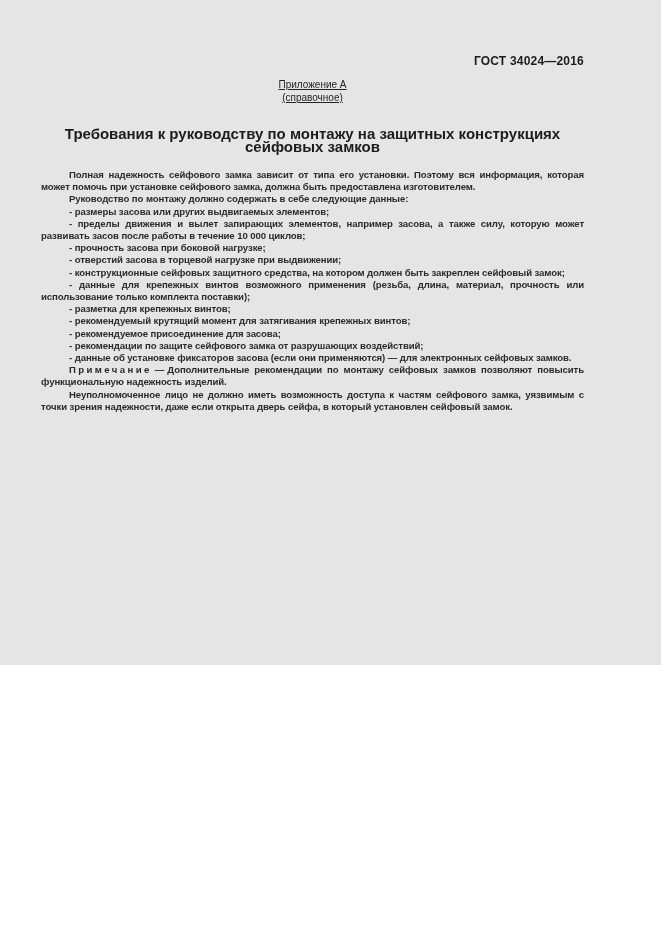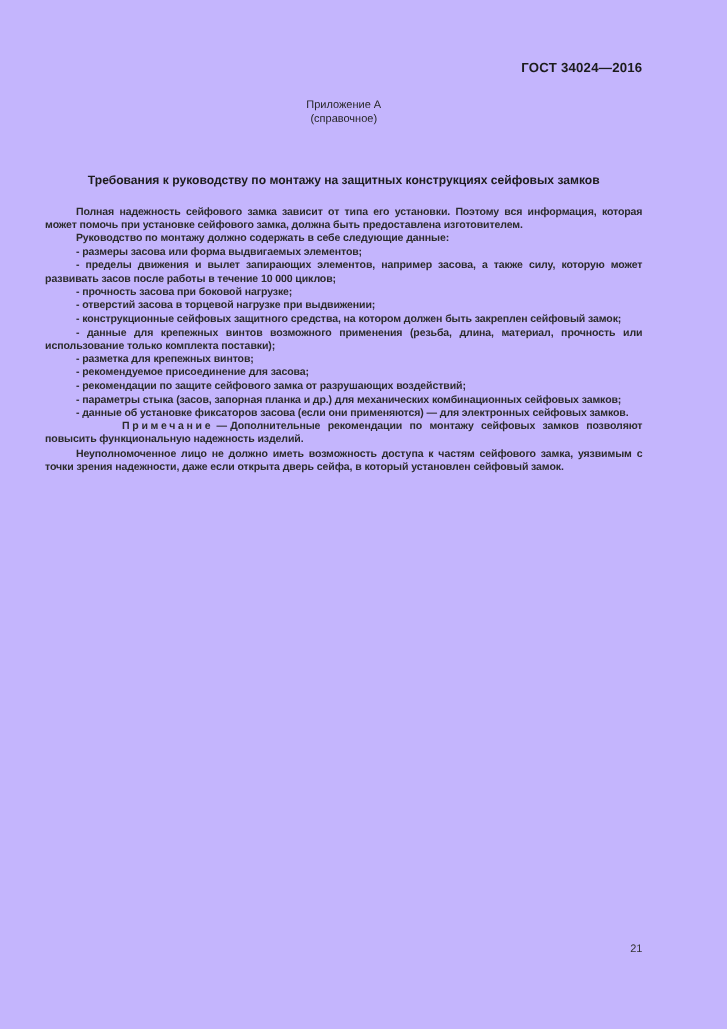--- a/index.html
+++ b/index.html
@@ -1,49 +1,50 @@
 <!DOCTYPE html>
 <html lang="ru"><head>
 <meta charset="utf-8">
 <style>
   html, body { margin: 0; padding: 0; background: #ffffff; }
   .page {
     position: relative;
     width: 661px;
-    height: 935px;
-    background: #c4b5fd;
+    height: 665px;
+    background: #e5e5e5;
     font-family: "Liberation Sans", "DejaVu Sans", sans-serif;
     color: #2b2b2b;
     overflow: hidden;
   }
   .content {
     position: absolute;
     left: 41px;
     top: 0;
     width: 543px;
   }
   .doc-header {
     margin-top: 54px;
     text-align: right;
     font-size: 12px;
     font-weight: bold;
     color: #1c1c1c;
     letter-spacing: 0.2px;
   }
   .annex {
-    margin-top: 21px;
+    margin-top: 10px;
     text-align: center;
     font-size: 10px;
     line-height: 13px;
     color: #242424;
+    text-decoration: underline;
   }
   .doc-title {
-    margin-top: 43px;
+    margin-top: 23px;
     text-align: center;
-    font-size: 11px;
+    font-size: 15px;
     line-height: 13px;
     font-weight: bold;
     color: #1c1c1c;
   }
   .body-text {
     margin-top: 16px;
     font-size: 9.6px;
     line-height: 12.2px;
     letter-spacing: -0.1px;
     text-align: justify;
@@ -51,21 +52,21 @@
   }
   .body-text p {
     margin: 0;
     text-indent: 28px;
     font-weight: bold;
   }
   .note {
     margin-top: 9px;
     margin-bottom: 7px;
   }
-  .note-label { letter-spacing: 2.4px; margin-left: 42px; }
+  .note-label { letter-spacing: 2.4px; }
   .note-dash { padding: 0 3px; }
   .page-number {
     position: absolute;
     top: 857px;
     right: 77px;
     font-size: 10px;
     color: #333333;
   }
 </style>
 </head>
@@ -80,30 +81,30 @@
       <div>Приложение А</div>
       <div>(справочное)</div>
     </div>
 
     <div class="doc-title">Требования к руководству по монтажу на защитных конструкциях сейфовых замков</div>
 
     <div class="body-text">
       <p>Полная надежность сейфового замка зависит от типа его установки. Поэтому вся информация, которая может помочь при установке сейфового замка, должна быть предоставлена изготовителем.</p>
       <p>Руководство по монтажу должно содержать в себе следующие данные:</p>
 
-      <p>- размеры засова или форма выдвигаемых элементов;</p>
+      <p>- размеры засова или других выдвигаемых элементов;</p>
       <p>- пределы движения и вылет запирающих элементов, например засова, а также силу, которую может развивать засов после работы в течение 10 000 циклов;</p>
       <p>- прочность засова при боковой нагрузке;</p>
       <p>- отверстий засова в торцевой нагрузке при выдвижении;</p>
       <p>- конструкционные сейфовых защитного средства, на котором должен быть закреплен сейфовый замок;</p>
       <p>- данные для крепежных винтов возможного применения (резьба, длина, материал, прочность или использование только комплекта поставки);</p>
       <p>- разметка для крепежных винтов;</p>
+      <p>- рекомендуемый крутящий момент для затягивания крепежных винтов;</p>
       <p>- рекомендуемое присоединение для засова;</p>
       <p>- рекомендации по защите сейфового замка от разрушающих воздействий;</p>
-      <p>- параметры стыка (засов, запорная планка и др.) для механических комбинационных сейфовых замков;</p>
       <p>- данные об установке фиксаторов засова (если они применяются) — для электронных сейфовых замков.</p>
 
       <p class="note"><span class="note-label">Примечание</span><span class="note-dash">—</span><span>Дополнительные рекомендации по монтажу сейфовых замков позволяют повысить функциональную надежность изделий.</span></p>
 
       <p>Неуполномоченное лицо не должно иметь возможность доступа к частям сейфового замка, уязвимым с точки зрения надежности, даже если открыта дверь сейфа, в который установлен сейфовый замок.</p>
     </div>
   </div>
 
   <div class="page-number">21</div>
 </div>

